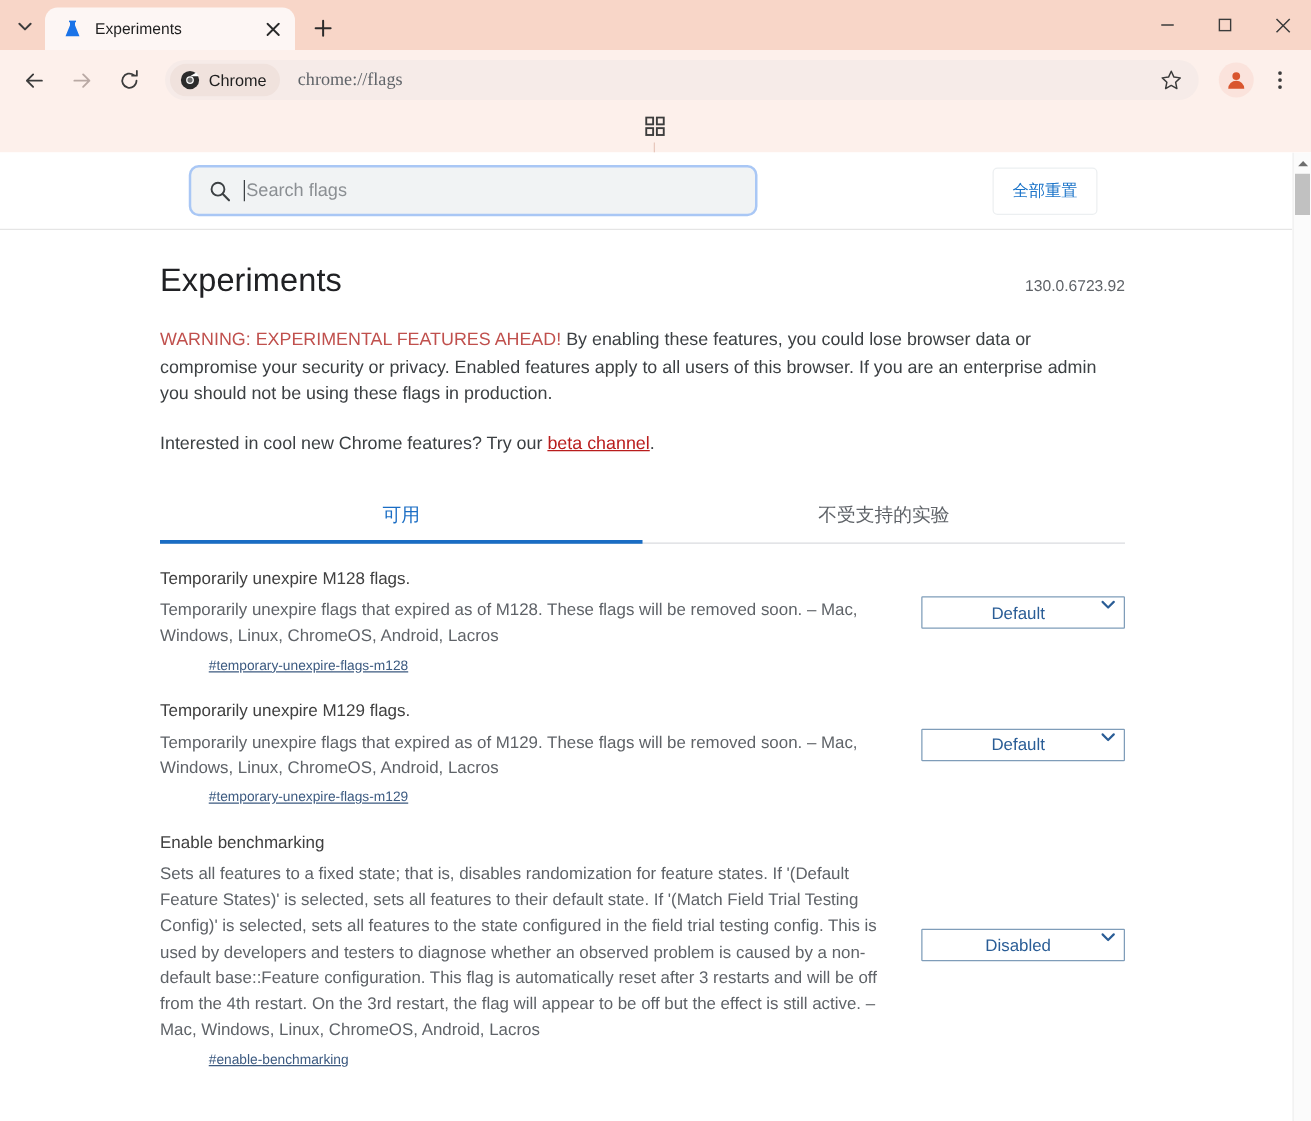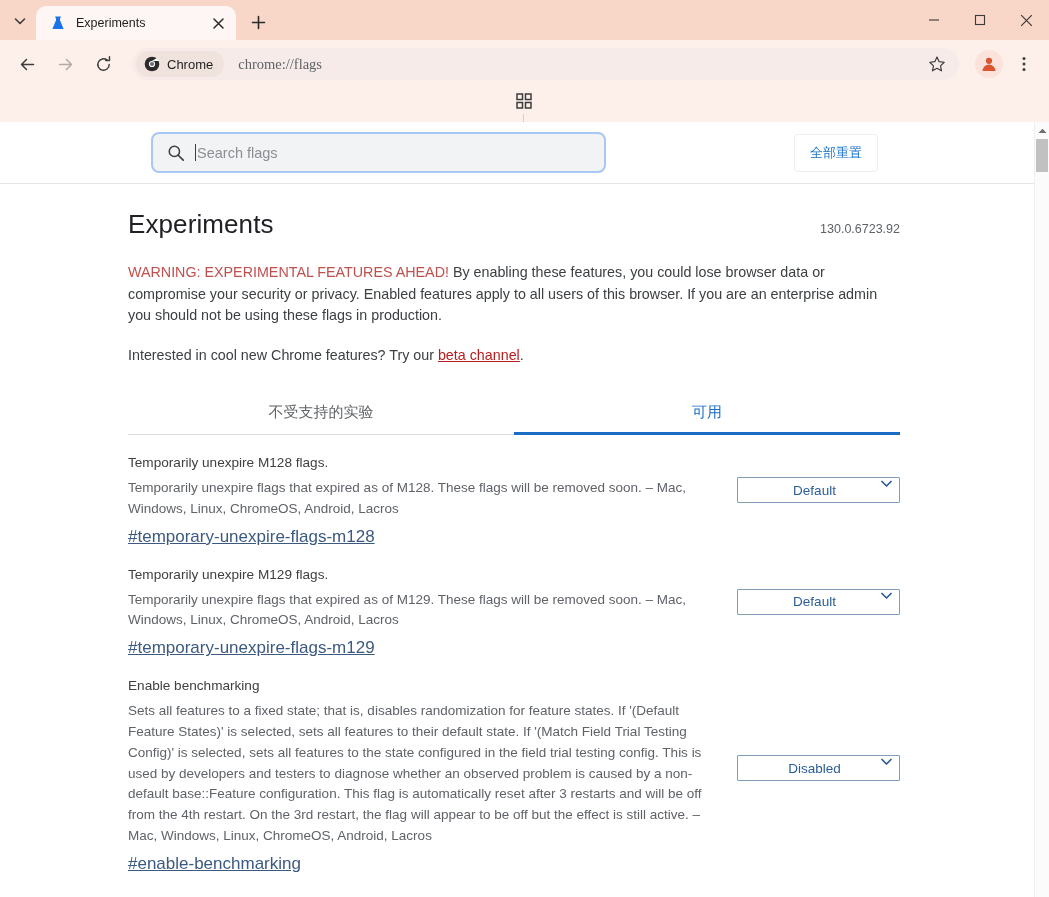--- a/index.html
+++ b/index.html
@@ -296,24 +296,25 @@
     line-height: 19px;
   }
   .flag-desc {
     margin-top: 6px;
     font-size: 13.5px;
     line-height: 20.8px;
     color: #5f6368;
   }
   .flag-perma {
     margin-top: 7px;
-    font-size: 17px;
+    font-size: 11px;
     color: #3c5a80;
     text-decoration: underline;
     display: inline-block;
+    margin-left: 39px;
   }
   .flag-ctrl {
     margin-left: auto;
     flex: none;
     display: flex;
     align-items: center;
   }
   .flag-select {
     width: 163px;
     height: 26px;
@@ -545,22 +546,22 @@
 
           <div class="blurb">
             <span class="warn">WARNING: EXPERIMENTAL FEATURES AHEAD!</span><span> By enabling these features, you could lose browser data or compromise your security or privacy. Enabled features apply to all users of this browser. If you are an enterprise admin you should not be using these flags in production.</span>
           </div>
 
           <div class="blurb2">
             <span>Interested in cool new Chrome features? Try our </span><a class="inline-link" href="#">beta channel</a><span>.</span>
           </div>
 
           <div class="tabs">
+            <div class="tab-item active">可用</div>
             <div class="tab-item">不受支持的实验</div>
-            <div class="tab-item active">可用</div>
           </div>
 
           <div class="flag-row">
             <div class="flag-main">
               <div class="flag-title">Temporarily unexpire M128 flags.</div>
               <div class="flag-desc">Temporarily unexpire flags that expired as of M128. These flags will be removed soon. – Mac, Windows, Linux, ChromeOS, Android, Lacros</div>
               <a class="flag-perma" href="#">#temporary-unexpire-flags-m128</a>
             </div>
             <div class="flag-ctrl ctrl-off-1">
               <div class="select-box">

